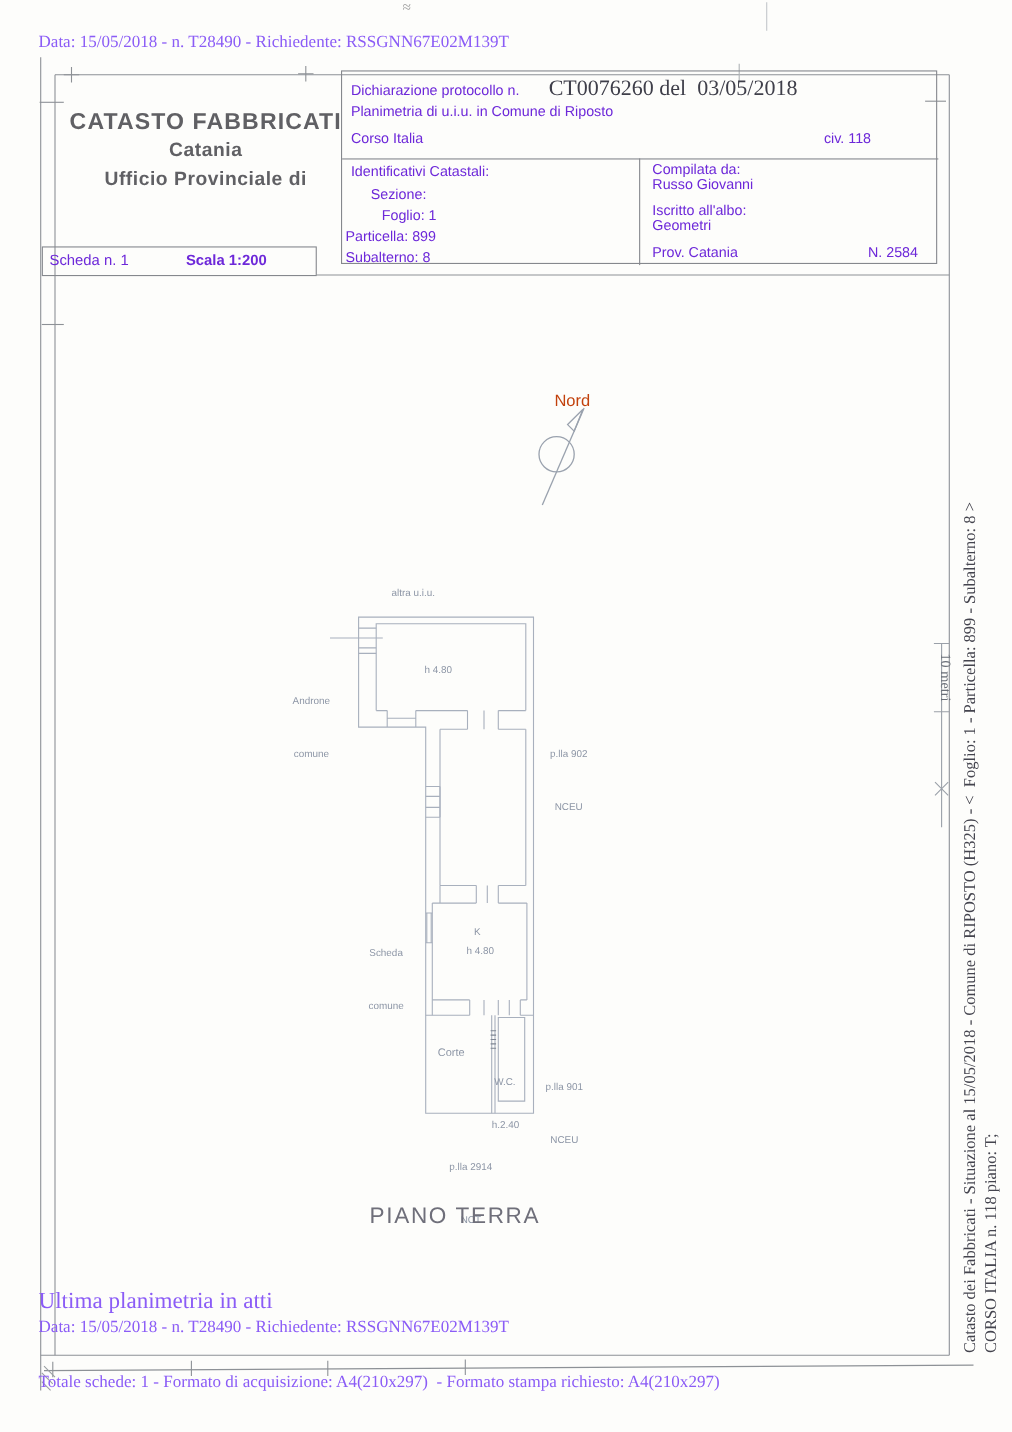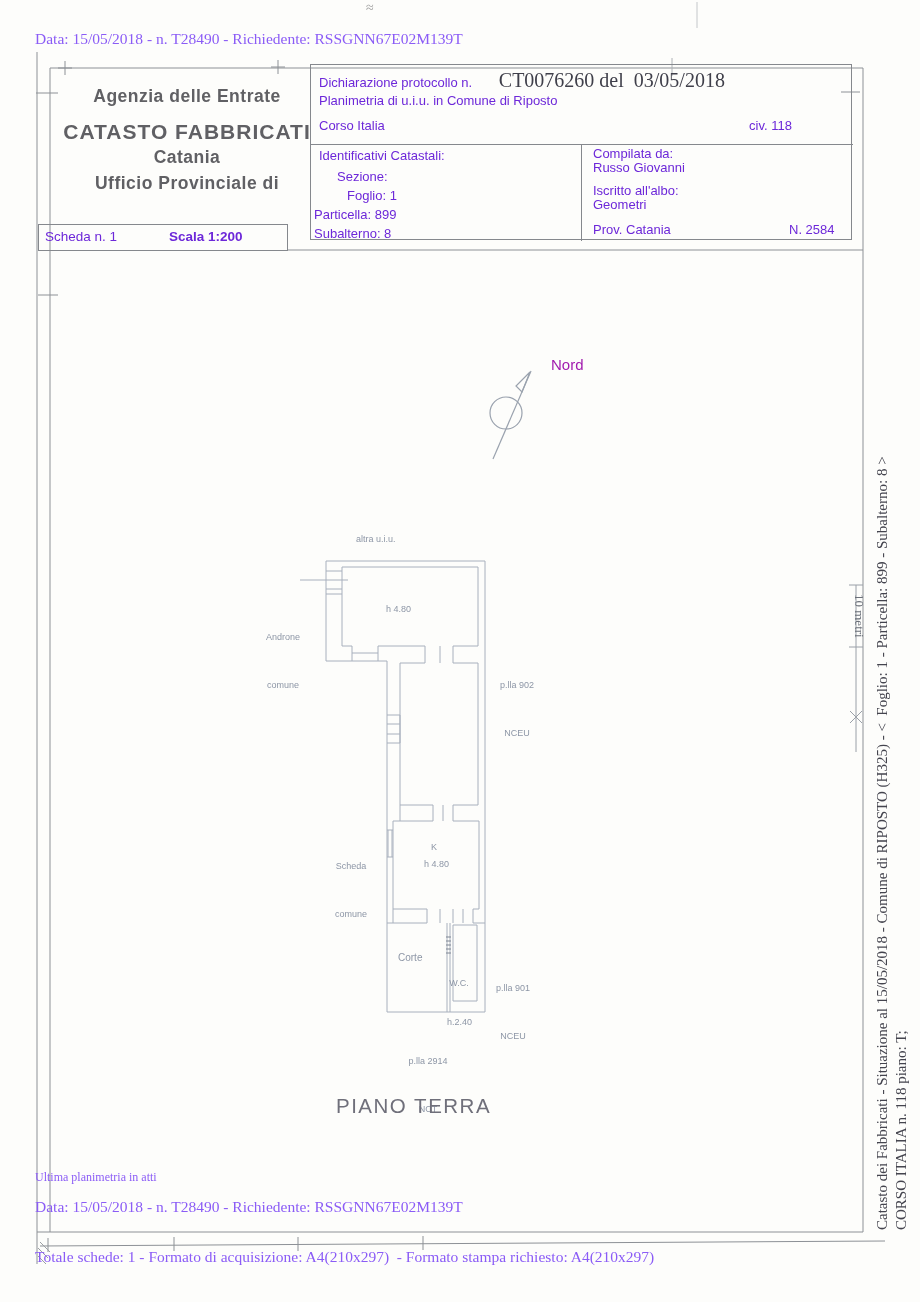--- a/index.html
+++ b/index.html
@@ -90,21 +90,20 @@
     <path d="M856,585 V752"></path>
     <path d="M849,585 H863 M849,647 H863"></path>
     <path d="M850,711 L862,723 M862,711 L850,723"></path>
   </g>
 </svg>
 
 <div class="abs serif t" style="left:366px;top:0px;font-size:14px;color:#a0a0a0;">≈</div>
 <div class="abs serif t" style="left:35px;top:30px;font-size:15.5px;">Data: 15/05/2018 - n. T28490 - Richiedente: RSSGNN67E02M139T</div>
 
 <div class="abs sans office" style="left:58px;top:86px;width:258px;">
-  <div style="font-size:17.5px;">Agenzia delle Entrate</div>
   <div style="font-size:21px;letter-spacing:1px;margin-top:13px;">CATASTO FABBRICATI</div>
   <div style="font-size:17.5px;margin-top:3px;">Catania</div>
   <div style="font-size:17.5px;margin-top:5px;">Ufficio Provinciale di</div>
 </div>
 
 <div class="abs box" style="left:38px;top:224px;width:250px;height:27px;">
   <span class="abs mono" style="left:6px;top:4px;font-size:13.5px;">Scheda n. 1</span>
   <span class="abs mono" style="left:130px;top:4px;font-size:13.5px;font-weight:bold;">Scala 1:200</span>
 </div>
 
@@ -126,21 +125,21 @@
   <div class="abs mono" style="left:3px;top:161px;">Subalterno: 8</div>
 
   <div class="abs mono" style="left:282px;top:81px;">Compilata da:</div>
   <div class="abs mono" style="left:282px;top:95px;">Russo Giovanni</div>
   <div class="abs mono" style="left:282px;top:118px;">Iscritto all'albo:</div>
   <div class="abs mono" style="left:282px;top:132px;">Geometri</div>
   <div class="abs mono" style="left:282px;top:157px;">Prov. Catania</div>
   <div class="abs mono" style="left:478px;top:157px;">N. 2584</div>
 </div>
 
-<div class="abs sans t" style="left:551px;top:356px;font-size:15px;color:#a21caf;text-align:center;">Nord</div>
+<div class="abs sans t" style="left:504px;top:356px;font-size:15px;color:#c2410c;text-align:center;">Nord</div>
 
 <div class="abs plbl" style="left:356px;top:531px;">altra u.i.u.</div>
 <div class="abs plbl" style="left:258px;top:597px;width:50px;">
   <div>Androne</div>
   <div>comune</div>
 </div>
 <div class="abs plbl" style="left:386px;top:601px;">h 4.80</div>
 <div class="abs plbl" style="left:493px;top:645px;width:48px;">
   <div>p.lla 902</div>
   <div>NCEU</div>
@@ -160,19 +159,19 @@
   <div>p.lla 901</div>
   <div>NCEU</div>
 </div>
 <div class="abs plbl" style="left:398px;top:1021px;width:60px;">
   <div>p.lla 2914</div>
   <div>NCT</div>
 </div>
 
 <div class="abs sans t" style="left:336px;top:1094px;font-size:20.5px;letter-spacing:1.5px;color:#6f6f7a;">PIANO TERRA</div>
 
-<div class="abs serif t" style="left:35px;top:1170px;font-size:12px;">Ultima planimetria in atti</div>
+<div class="abs serif t" style="left:35px;top:1170px;font-size:21px;">Ultima planimetria in atti</div>
 <div class="abs serif t" style="left:35px;top:1198px;font-size:15.5px;">Data: 15/05/2018 - n. T28490 - Richiedente: RSSGNN67E02M139T</div>
 <div class="abs serif t" style="left:35px;top:1248px;font-size:15.5px;">Totale schede: 1 - Formato di acquisizione: A4(210x297)  - Formato stampa richiesto: A4(210x297)</div>
 
 <div class="abs serif rot-ccw" style="left:874px;top:1230px;font-size:15px;color:#44444e;">Catasto dei Fabbricati - Situazione al 15/05/2018 - Comune di RIPOSTO (H325) - &lt;  Foglio: 1 - Particella: 899 - Subalterno: 8 &gt;</div>
 <div class="abs serif rot-ccw" style="left:893px;top:1230px;font-size:15px;color:#44444e;">CORSO ITALIA n. 118 piano: T;</div>
 <div class="abs serif rot-cw" style="left:867px;top:594px;font-size:13px;color:#6a6f78;">10 metri</div>
 
 </body></html>

